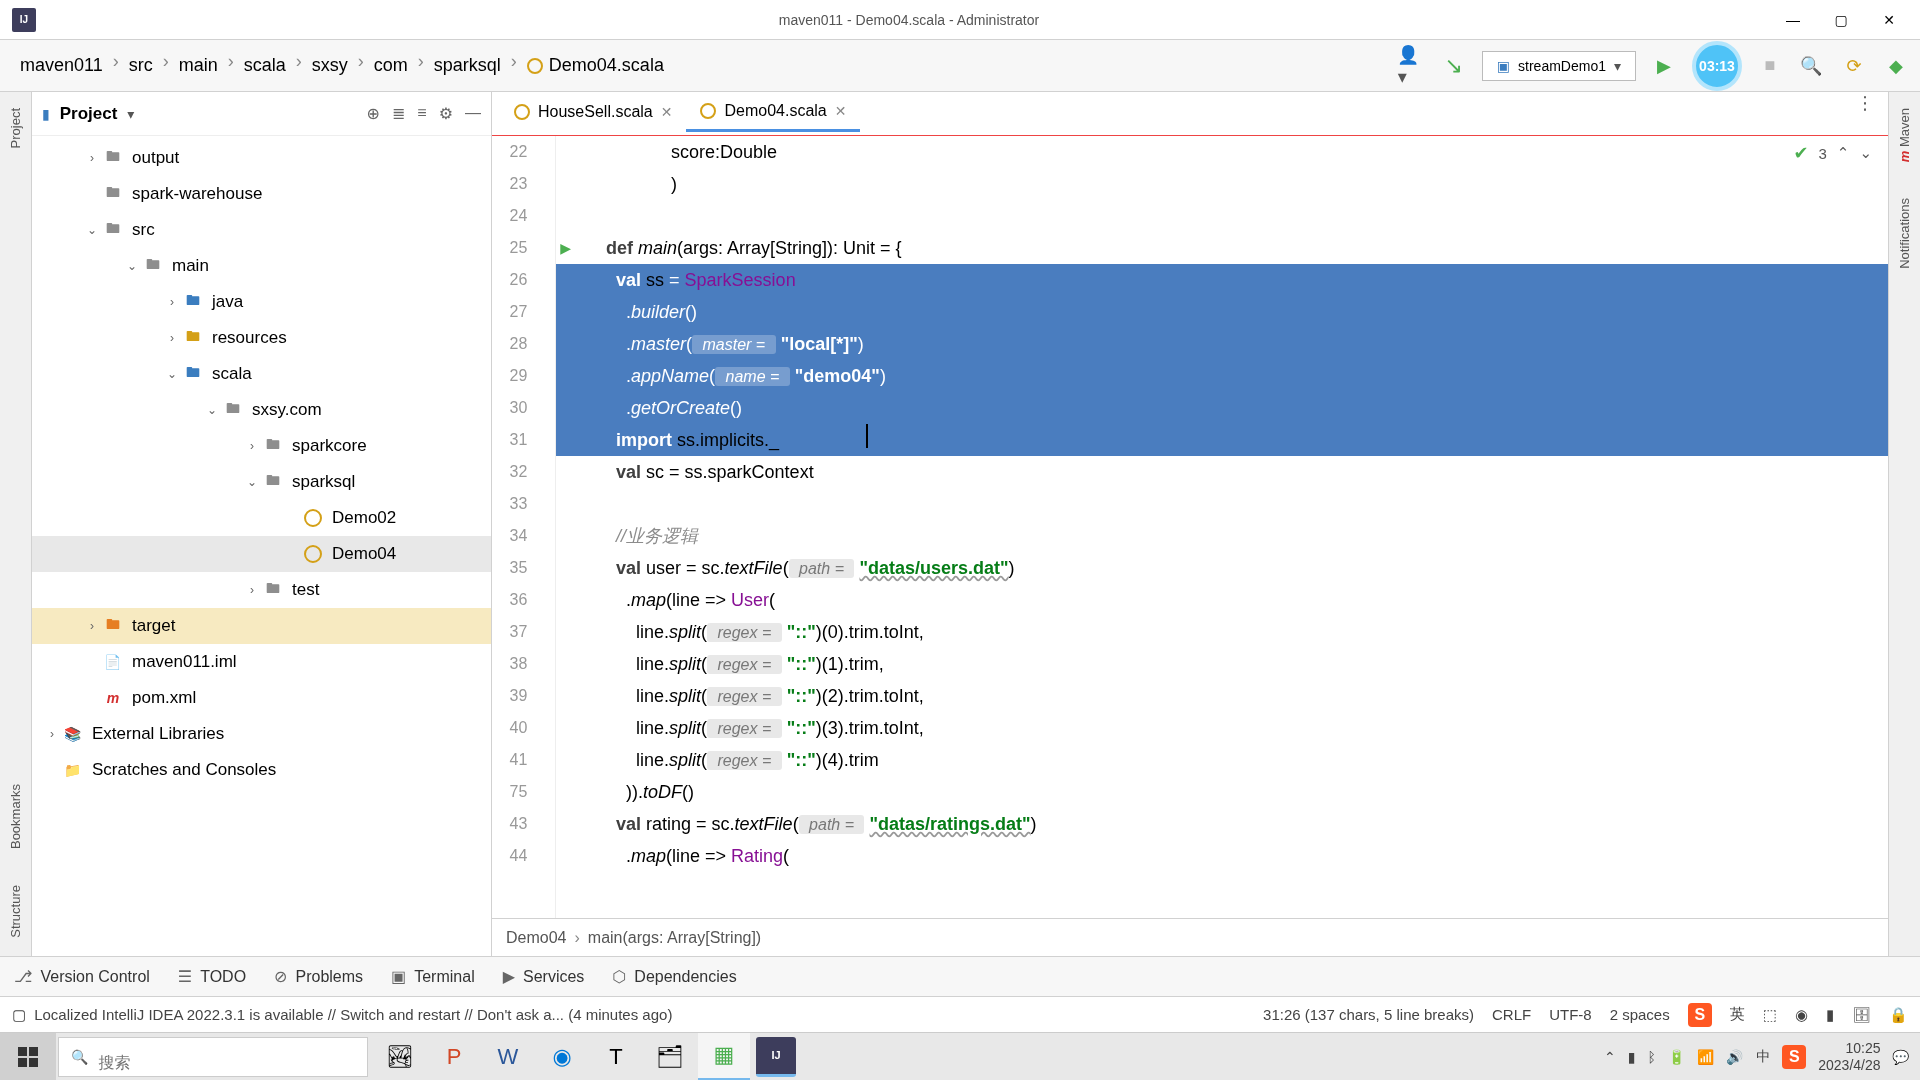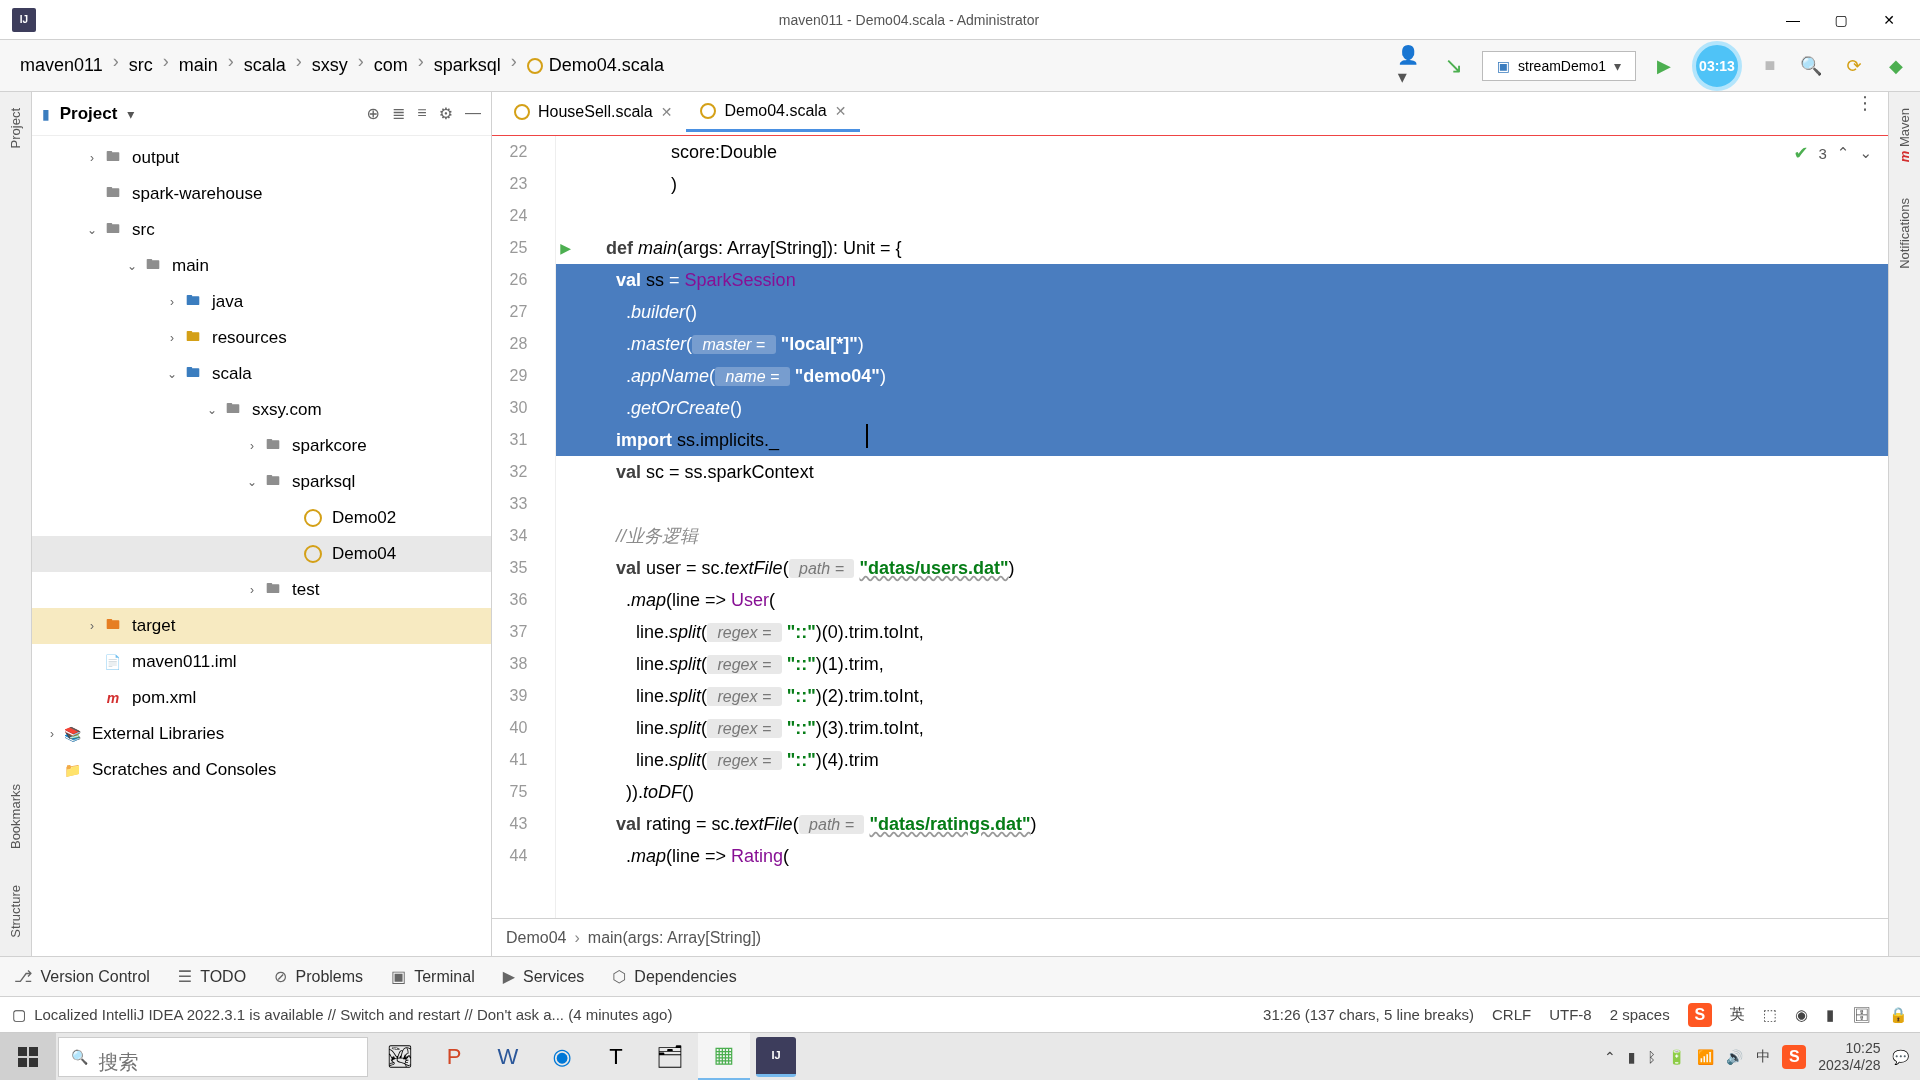--- a/index.html
+++ b/index.html
@@ -101,21 +101,21 @@
 .status-left { display: flex; align-items: center; gap: 8px; }
 .status-right { margin-left: auto; display: flex; align-items: center; gap: 18px; }
 .sogou { width: 24px; height: 24px; background: #ff5722; color: #fff; border-radius: 4px; display: flex; align-items: center; justify-content: center; font-weight: bold; font-size: 16px; }
 
 
 .taskbar { height: 48px; background: #e8e8e8; border-top: 1px solid #ccc; display: flex; align-items: center; }
 .start-btn { width: 56px; height: 48px; display: flex; align-items: center; justify-content: center; background: #d0d0d0; cursor: pointer; }
 .win-logo { display: grid; grid-template: 1fr 1fr / 1fr 1fr; gap: 2px; width: 20px; height: 20px; }
 .win-logo span { background: #333; }
 .search-box { width: 310px; height: 40px; background: #fff; margin-left: 2px; display: flex; align-items: center; padding: 0 12px; gap: 10px; border: 1px solid #ccc; }
-.search-box input { border: none; outline: none; font-size: 20px; flex: 1; margin-top: 12px; }
+.search-box input { border: none; outline: none; font-size: 16px; flex: 1; margin-top: 12px; }
 .task-icons { display: flex; align-items: center; gap: 2px; margin-left: 6px; }
 .task-icon { width: 52px; height: 48px; display: flex; align-items: center; justify-content: center; cursor: pointer; font-size: 22px; }
 .task-icon.active { border-bottom: 3px solid #76b9ed; background: #f5f5f5; }
 .tray { margin-left: auto; display: flex; align-items: center; gap: 12px; padding-right: 10px; color: #444; font-size: 14px; }
 .tray-time { text-align: right; line-height: 1.2; }
 </style>
 </head>
 <body>
 
 <div class="titlebar">

